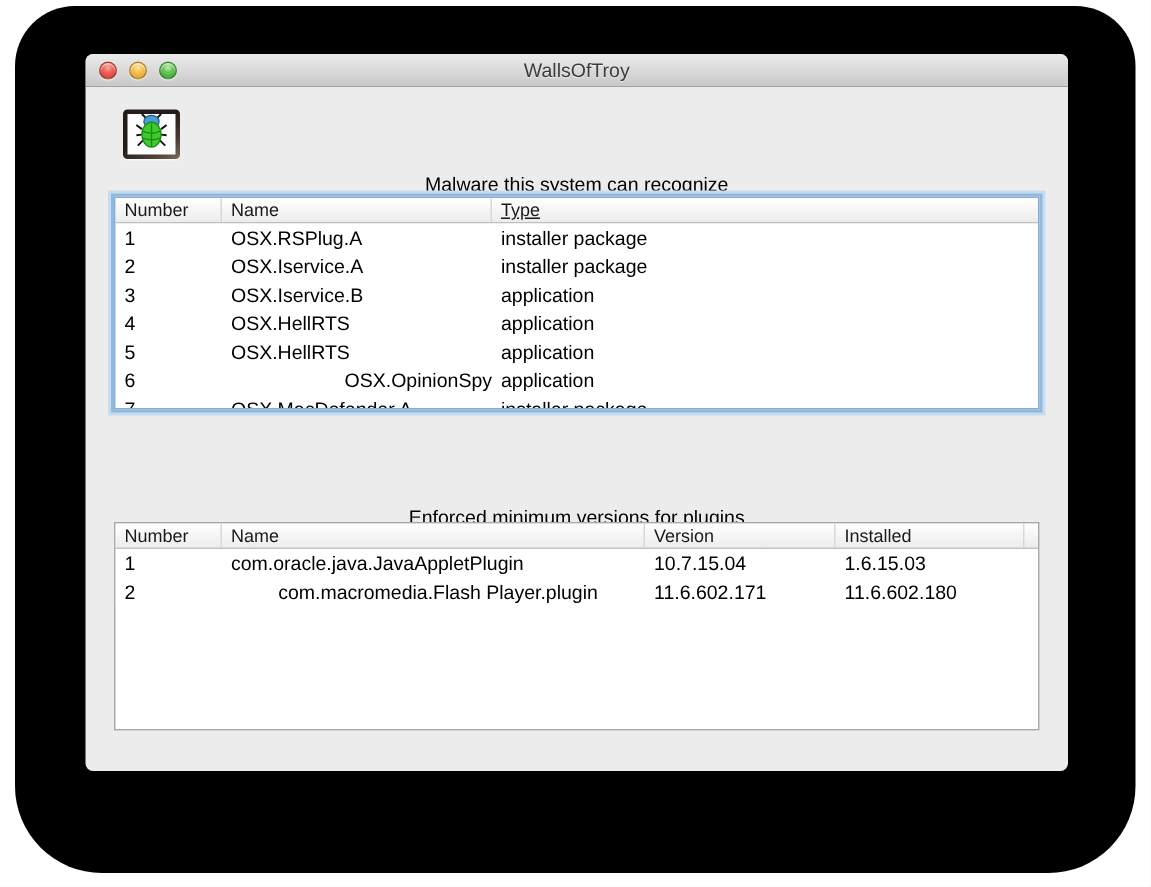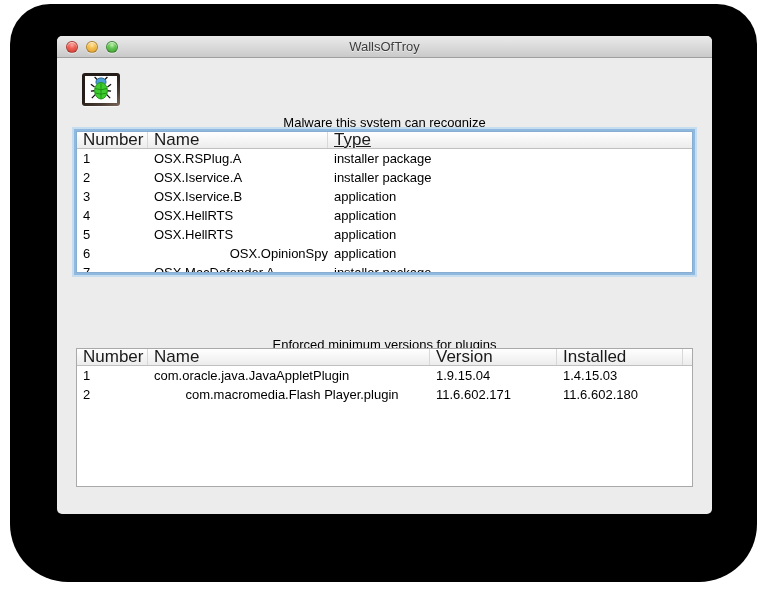--- a/index.html
+++ b/index.html
@@ -31,21 +31,21 @@
   .sec2-title{top:289px;margin-top:12px;}
   .sec2-upd{top:314px;}
 
   .tablebox{position:absolute;left:19px;width:617px;background:#ffffff;overflow:hidden;}
   .table1{top:95px;height:142px;border:1px solid #87aed2;
           box-shadow:0 0 0 2px #8fb9de,0 0 0 4px #c6dcef;}
   .table2{top:312px;height:139px;border:1px solid #a9a9a9;}
 
   .thead{display:flex;height:17px;background:linear-gradient(#ffffff,#ececec);
          border-bottom:1px solid #c0c0c0;}
-  .thcell{font-size:17px;color:#1a1a1a;line-height:16px;padding-left:6px;overflow:hidden;
+  .thcell{font-size:12px;color:#1a1a1a;line-height:16px;padding-left:6px;overflow:hidden;
           white-space:nowrap;border-right:1px solid #d8d8d8;flex:0 0 auto;}
   .thcell.fill{flex:1 1 auto;border-right:none;text-decoration:underline;}
   .trow{display:flex;height:19px;background:#ffffff;}
   .tcell{font-size:13px;color:#000;line-height:19px;padding-left:6px;overflow:hidden;
          white-space:nowrap;flex:0 0 auto;}
 </style>
 </head>
 <body>
 
 <div class="stage">
@@ -130,22 +130,22 @@
         <div class="thead">
           <div class="thcell" style="width: 71px;">Number</div>
           <div class="thcell" style="width: 282px;">Name</div>
           <div class="thcell" style="width: 127px;">Version</div>
           <div class="thcell" style="width: 126px;">Installed</div>
           <div class="thcell fill"></div>
         </div>
         <div class="trow">
           <div class="tcell" style="width: 71px;">1</div>
           <div class="tcell" style="width: 282px;">com.oracle.java.JavaAppletPlugin</div>
-          <div class="tcell" style="width: 127px;">1.9.15.04</div>
-          <div class="tcell" style="width: 126px;">1.4.15.03</div>
+          <div class="tcell" style="width: 127px;">10.7.15.04</div>
+          <div class="tcell" style="width: 126px;">1.6.15.03</div>
         </div>
         <div class="trow">
           <div class="tcell" style="width: 71px;">2</div>
           <div class="tcell" style="width: 282px; text-align: center;">com.macromedia.Flash Player.plugin</div>
           <div class="tcell" style="width: 127px;">11.6.602.171</div>
           <div class="tcell" style="width: 126px;">11.6.602.180</div>
         </div>
       </div>
 
   </div>

